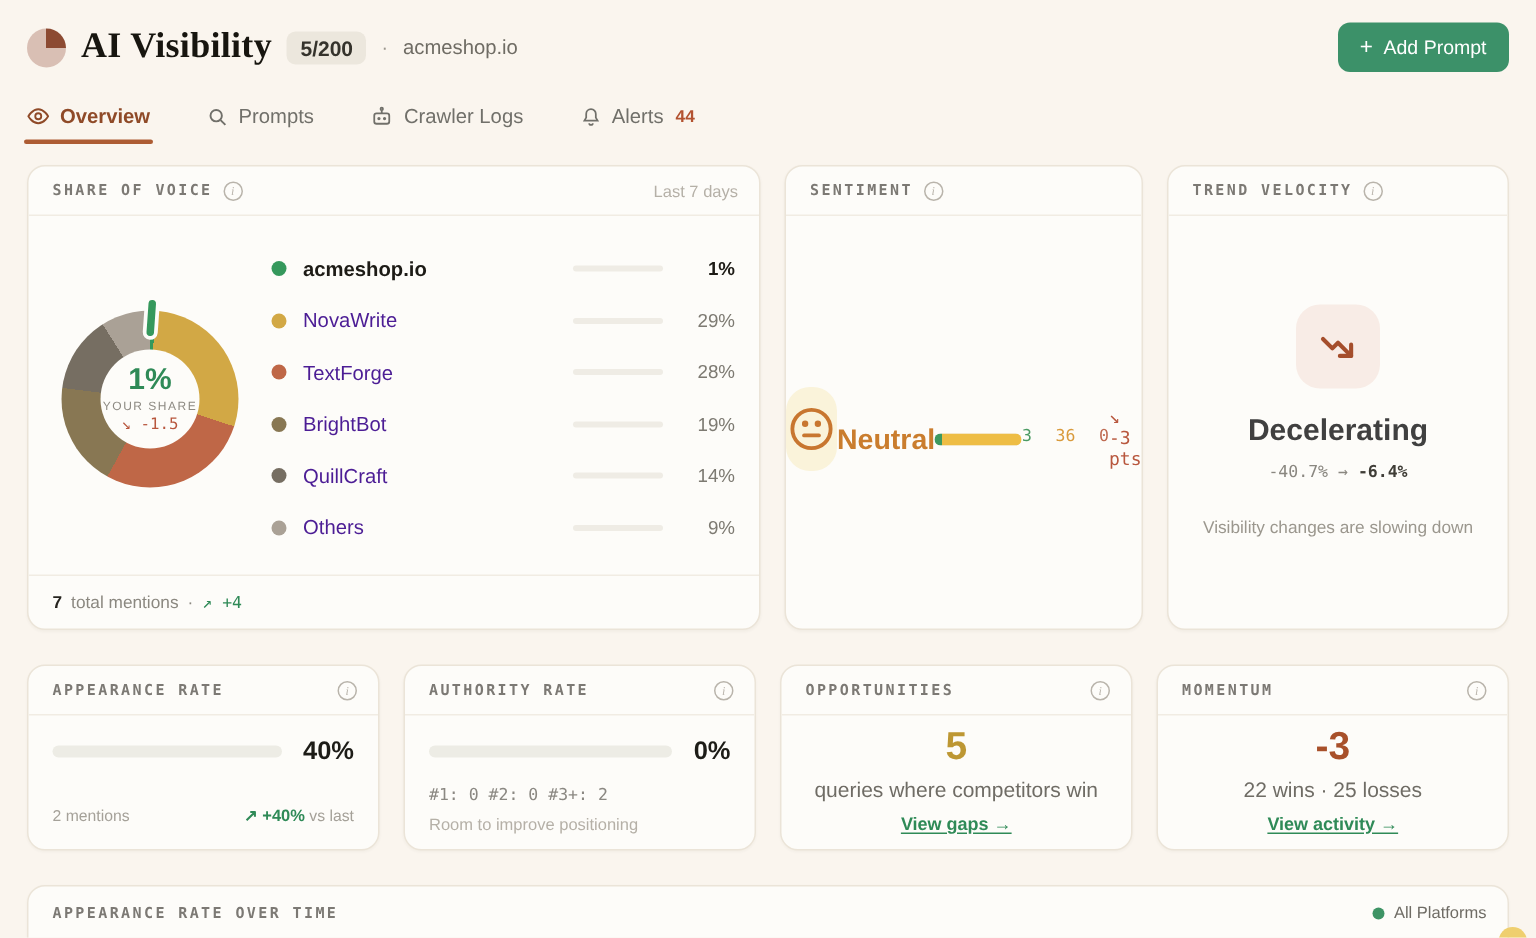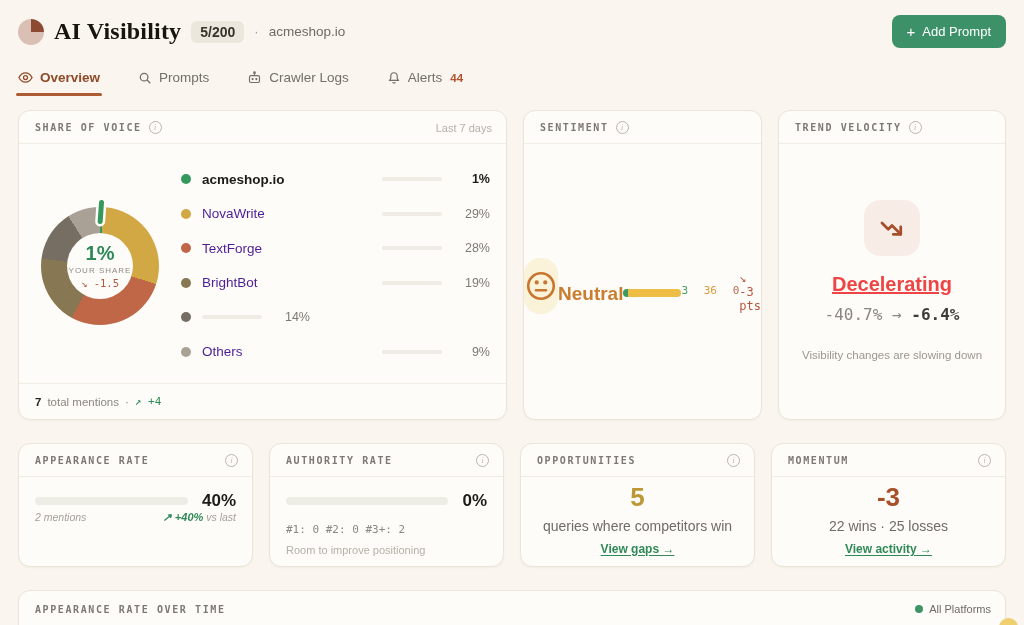--- a/index.html
+++ b/index.html
@@ -109,33 +109,33 @@
   .senti-bar span { height:100%; }
   .senti-nums { width:196px; display:flex; justify-content:space-between; margin-top:9px;
     font-family:"DejaVu Sans Mono", monospace; font-size:11px; }
   .n-pos { color:#4b9b63; } .n-neu { color:#d99a3c; } .n-neg { color:#bf6b52; }
   .senti-delta { margin-top:13px; font-family:"DejaVu Sans Mono", monospace; font-size:12px; color:#b8573e; }
 
   
   .trend { height:310px; display:flex; flex-direction:column; }
   .trend-body { flex:1; display:flex; flex-direction:column; align-items:center; justify-content:center; text-align:center; padding:0 20px; }
   .trend-tile { width:56px; height:56px; border-radius:16px; background:#f8ece6; display:flex; align-items:center; justify-content:center; }
-  .trend-status { margin-top:17px; font-size:20px; font-weight:700; color:#ef4444;text-decoration:underline; }
-  .trend-nums { margin-top:9px; font-family:"DejaVu Sans Mono", monospace; font-size:16px; color:#8a8780; }
+  .trend-status { margin-top:17px; font-size:20px; font-weight:700; color:#404040; }
+  .trend-nums { margin-top:9px; font-family:"DejaVu Sans Mono", monospace; font-size:11px; color:#8a8780; }
   .trend-nums .to { color:#3f3d37; font-weight:700; }
   .trend-desc { margin-top:23px; font-size:11.5px; line-height:1.45; color:#9b978e; max-width:210px; }
 
   
   .stat { height:124px; display:flex; flex-direction:column; }
   .stat-body { flex:1; padding:14px 16px 10px; }
   .bar-row { display:flex; align-items:center; gap:14px; }
   .track { flex:1; height:8px; border-radius:4px; background:#edece5; overflow:hidden; }
   .fill { height:100%; border-radius:4px; background:#3e9465; }
   .big-pct { font-size:17px; font-weight:700; color:#1d1c17; }
-  .stat-sub { display:flex; justify-content:space-between; align-items:flex-start; margin-top:0; font-size:10.5px; color:#a5a199;font-style:italic; }
+  .stat-sub { display:flex; justify-content:space-between; align-items:flex-end; margin-top:26px; font-size:10.5px; color:#a5a199; }
   .stat-sub .delta { color:#2f8a57; font-weight:700; font-size:11px; }
   .stat-sub .suffix { color:#a5a199; font-weight:400; }
   .mono-line { margin-top:12px; font-family:"DejaVu Sans Mono", monospace; font-size:11px; color:#8b8882; }
   .hint-line { margin-top:8px; font-size:11px; color:#b5b0a7; }
   .center-body { flex:1; display:flex; flex-direction:column; align-items:center; justify-content:center; gap:8px; padding-bottom:4px; }
   .big-num { font-size:26px; font-weight:700; line-height:1; }
   .big-num.gold { color:#bd9733; } .big-num.rust { color:#a8502a; }
   .center-desc { font-size:14px; color:#6f6c65; }
   .card-link { font-size:12px; font-weight:700; color:#2f8a57; text-decoration:underline; text-underline-offset:2px; cursor:pointer; }
 
@@ -253,20 +253,21 @@
               <span class="legend-pct">28%</span>
             </div>
             <div class="legend-row">
               <span class="legend-dot" style="background-color: rgb(136, 119, 83);"></span>
               <span class="legend-name">BrightBot</span>
               <span class="mini-track"><span class="mini-fill" style="width: 19%; background-color: rgb(136, 119, 83);"></span></span>
               <span class="legend-pct">19%</span>
             </div>
             <div class="legend-row">
               <span class="legend-dot" style="background-color: rgb(118, 110, 98);"></span>
+              <span class="legend-name">QuillCraft</span>
               <span class="mini-track"><span class="mini-fill" style="width: 14%; background-color: rgb(118, 110, 98);"></span></span>
               <span class="legend-pct">14%</span>
             </div>
             <div class="legend-row">
               <span class="legend-dot" style="background-color: rgb(170, 161, 150);"></span>
               <span class="legend-name">Others</span>
               <span class="mini-track"><span class="mini-fill" style="width: 9%; background-color: rgb(170, 161, 150);"></span></span>
               <span class="legend-pct">9%</span>
             </div>
           </div>

